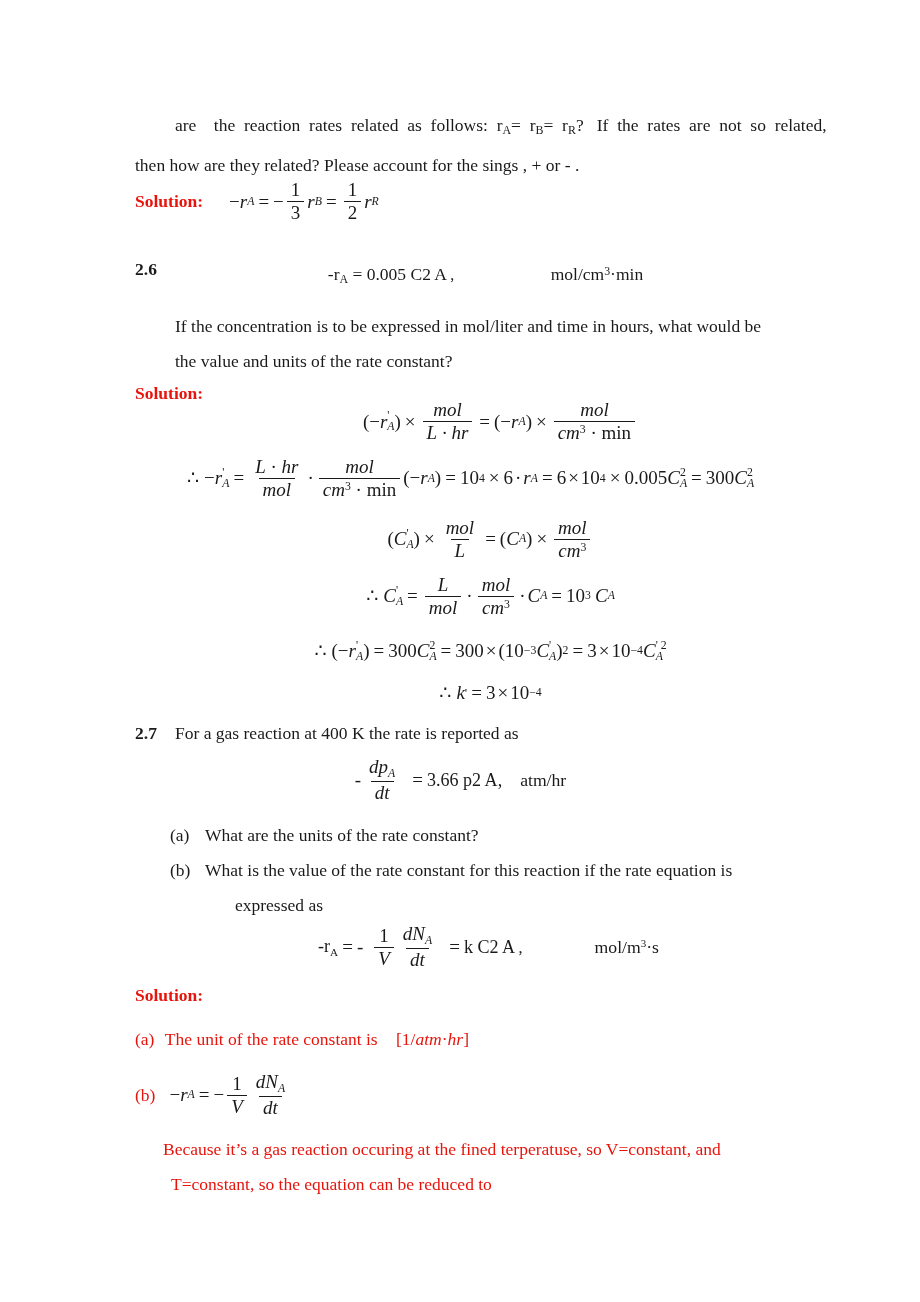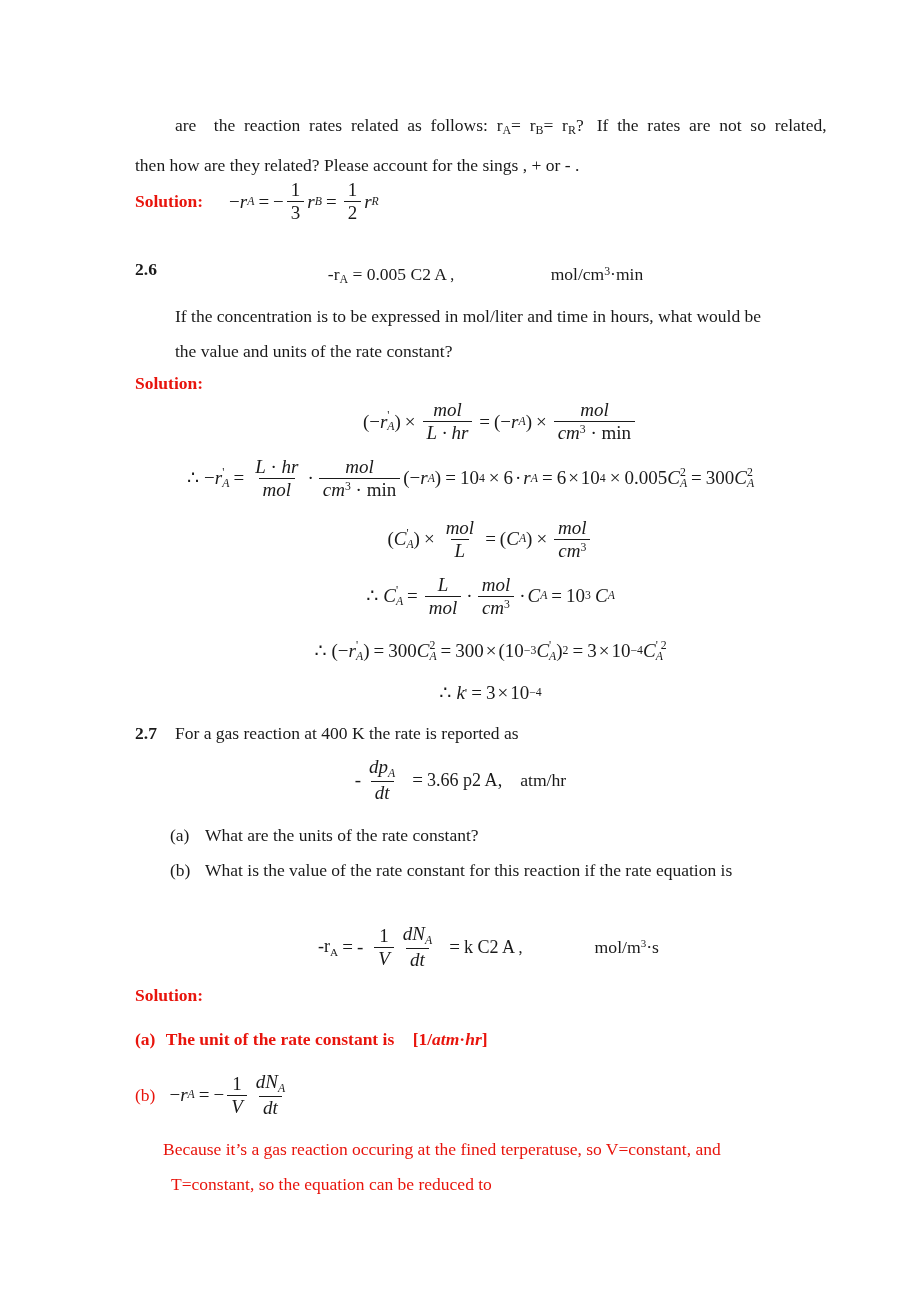--- a/index.html
+++ b/index.html
@@ -157,21 +157,21 @@
       <span class="num">2.6</span>
     </div>
 
     <div class="body-text center" style="margin-top:2px;">
       <span class="inline-math" style="margin-right:92px;">
         -r<span class="txt-sub">A</span> = 0.005 C2 A <span style="font-size:0.9em;">,</span>
       </span>
       <span class="inline-math">mol/cm<span class="txt-sup">3</span>·min</span>
     </div>
 
-    <div class="body-text" style="margin-left:40px; width:661px; text-align:justify; margin-top:2px;">
+    <div class="body-text" style="margin-left:40px; width:661px; text-align:justify; margin-top:12px;">
       <span>If the concentration is to be expressed in mol/liter and time in hours, what would be</span>
     </div>
     <div class="body-text" style="margin-left:40px; width:661px;">
       <span>the value and units of the rate constant?</span>
     </div>
 
     <div style="margin-top:4px;">
       <span class="sol-label">Solution:</span>
     </div>
   </div>
@@ -385,20 +385,21 @@
 
   <div class="blk" style="left:135px; top:818px;">
     <div class="body-text prob" style="padding-left:70px;">
       <span class="alpha" style="left:35px;">(a)</span>
       <span>What are the units of the rate constant?</span>
     </div>
     <div class="body-text prob" style="padding-left:70px; width:631px; text-align:justify;">
       <span class="alpha" style="left:35px;">(b)</span>
       <span>What is  the  value  of  the  rate  constant  for  this  reaction  if  the  rate  equation  is</span>
     </div>
+    <div class="body-text" style="margin-left:100px;">expressed as</div>
   </div>
 
   <div class="blk" style="left:128px; top:924px;text-align:center;">
     <div class="math" style="justify-content:center; margin-left:20px;">
       <span class="mu" style="font-size:0.95em;">-r<span class="sub" style="font-style:normal;">A</span></span>
       <span class="op">=</span>
         <span class="mu" style="margin-right:8px;">-</span>
       <span class="frac">
           <span class="nu">1</span>
           <span class="de mi">V</span>
@@ -411,21 +412,21 @@
       <span class="mu" style="font-size:0.95em;">k C2 A <span style="font-size:0.9em;">,</span></span>
       <span class="mu" style="font-size:0.93em; margin-left:72px;">mol/m<span class="sup">3</span>·s</span>
     </div>
   </div>
 
   <div class="blk" style="left:135px; top:985px;">
     <span class="sol-label">Solution:</span>
   </div>
 
   <div class="blk" style="left:135px; top:1022px;">
-    <div class="body-text red" style="white-space:nowrap;font-weight:bold;">
+    <div class="body-text red" style="white-space:nowrap;">
       <span>(a)</span>
       <span style="margin-left:6px;">The unit of the rate constant is</span>
       <span class="inline-math" style="margin-left:14px;">[1/<span class="mi">atm</span><span class="mu">·</span><span class="mi">hr</span>]</span>
     </div>
   </div>
 
   <div class="blk" style="left:135px; top:1072px;">
     <div style="display:flex; align-items:center;">
       <span class="body-text red">(b)</span>
       <span class="math" style="margin-left:14px;">

